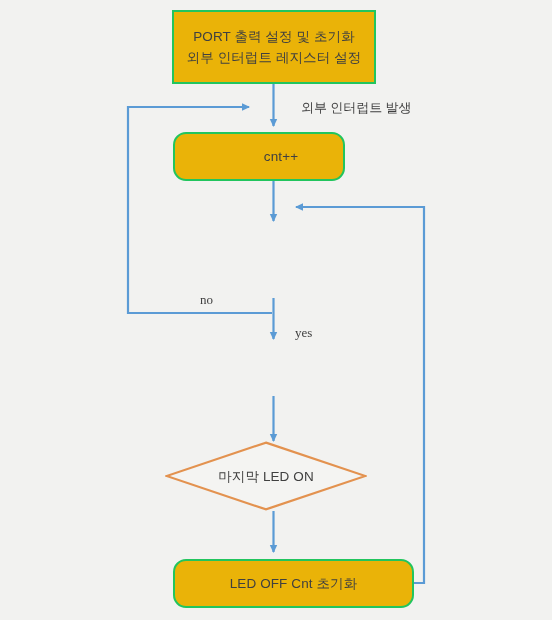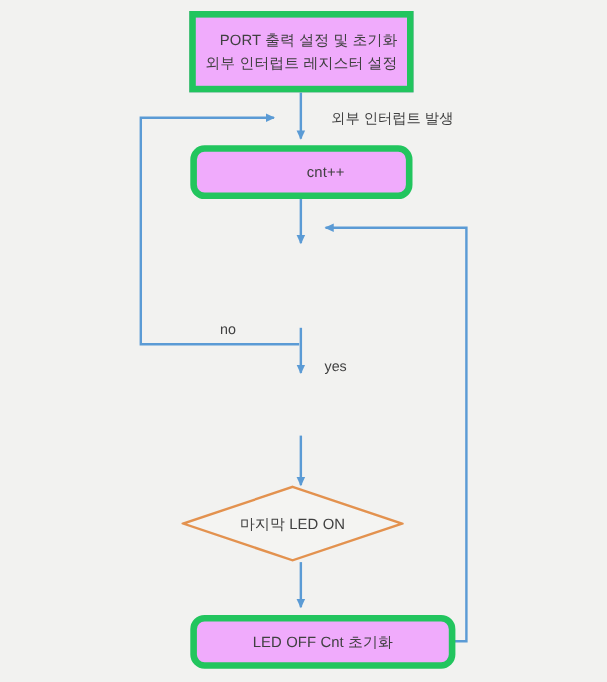--- a/index.html
+++ b/index.html
@@ -33,39 +33,39 @@
     display: flex;
     align-items: center;
     justify-content: center;
     text-align: center;
     color: #404040;
     font-size: 13.5px;
     line-height: 21px;
     letter-spacing: 0.1px;
   }
   .node.rect {
-    border: 6px solid #22c55e;
-    background: #f0abfc;
-    text-align: right;
+    border: 2px solid #22c55e;
+    background: #eab308;
   }
   .node.rect.sharp { border-radius: 0; }
   .node.rect.rounded { border-radius: 13px; }
   .node .label { position: relative; z-index: 3; padding: 0 6px; white-space: pre-line; }
   .node.diamond { background: transparent; border: none; }
   .node.diamond svg {
     position: absolute;
     left: 0; top: 0;
     width: 100%; height: 100%;
   }
   .edge-label {
     position: absolute;
     color: #404040;
     font-size: 13px;
     line-height: 16px;
     white-space: nowrap;
+    font-family: Liberation Serif, serif;
   }
 </style>
 </head>
 <body>
 
 <div id="flowchart-canvas">
 
   <svg class="connectors" viewBox="0 0 552 620">
     <defs>
       <marker id="arrowhead" markerWidth="9" markerHeight="9" refX="7.4" refY="4.5" orient="auto" markerUnits="userSpaceOnUse">
@@ -86,21 +86,21 @@
     <path d="M 272 313 L 128 313 L 128 107 L 249 107" stroke="#5b9bd5" stroke-width="2.2" fill="none" marker-end="url(#arrowhead)"></path>
 
     <path d="M 375 583 L 424 583 L 424 207 L 296 207" stroke="#5b9bd5" stroke-width="2.2" fill="none" marker-end="url(#arrowhead)"></path>
   </svg>
 
   <div class="node rect sharp" style="left:172px; top:10px; width:204px; height:74px;">
     <span class="label">PORT 출력 설정 및 초기화
 외부 인터럽트 레지스터 설정</span>
   </div>
 
-  <div class="node rect rounded" style="left:173px; top:132px; width:202px; height:49px;padding-left:44px;">
+  <div class="node rect rounded" style="left:173px; top:132px; width:172px; height:49px;padding-left:44px;">
     <span class="label">cnt++</span>
   </div>
 
 
 
   <div class="node diamond" style="left:165px; top:441px; width:202px; height:70px;">
     <svg viewBox="0 0 202 70" preserveAspectRatio="none">
       <polygon points="101,1.6 200.4,35 101,68.4 1.6,35" fill="#f4f4f2" stroke="#e3924f" stroke-width="2.2" vector-effect="non-scaling-stroke"></polygon>
     </svg>
     <span class="label">마지막 LED ON</span>

